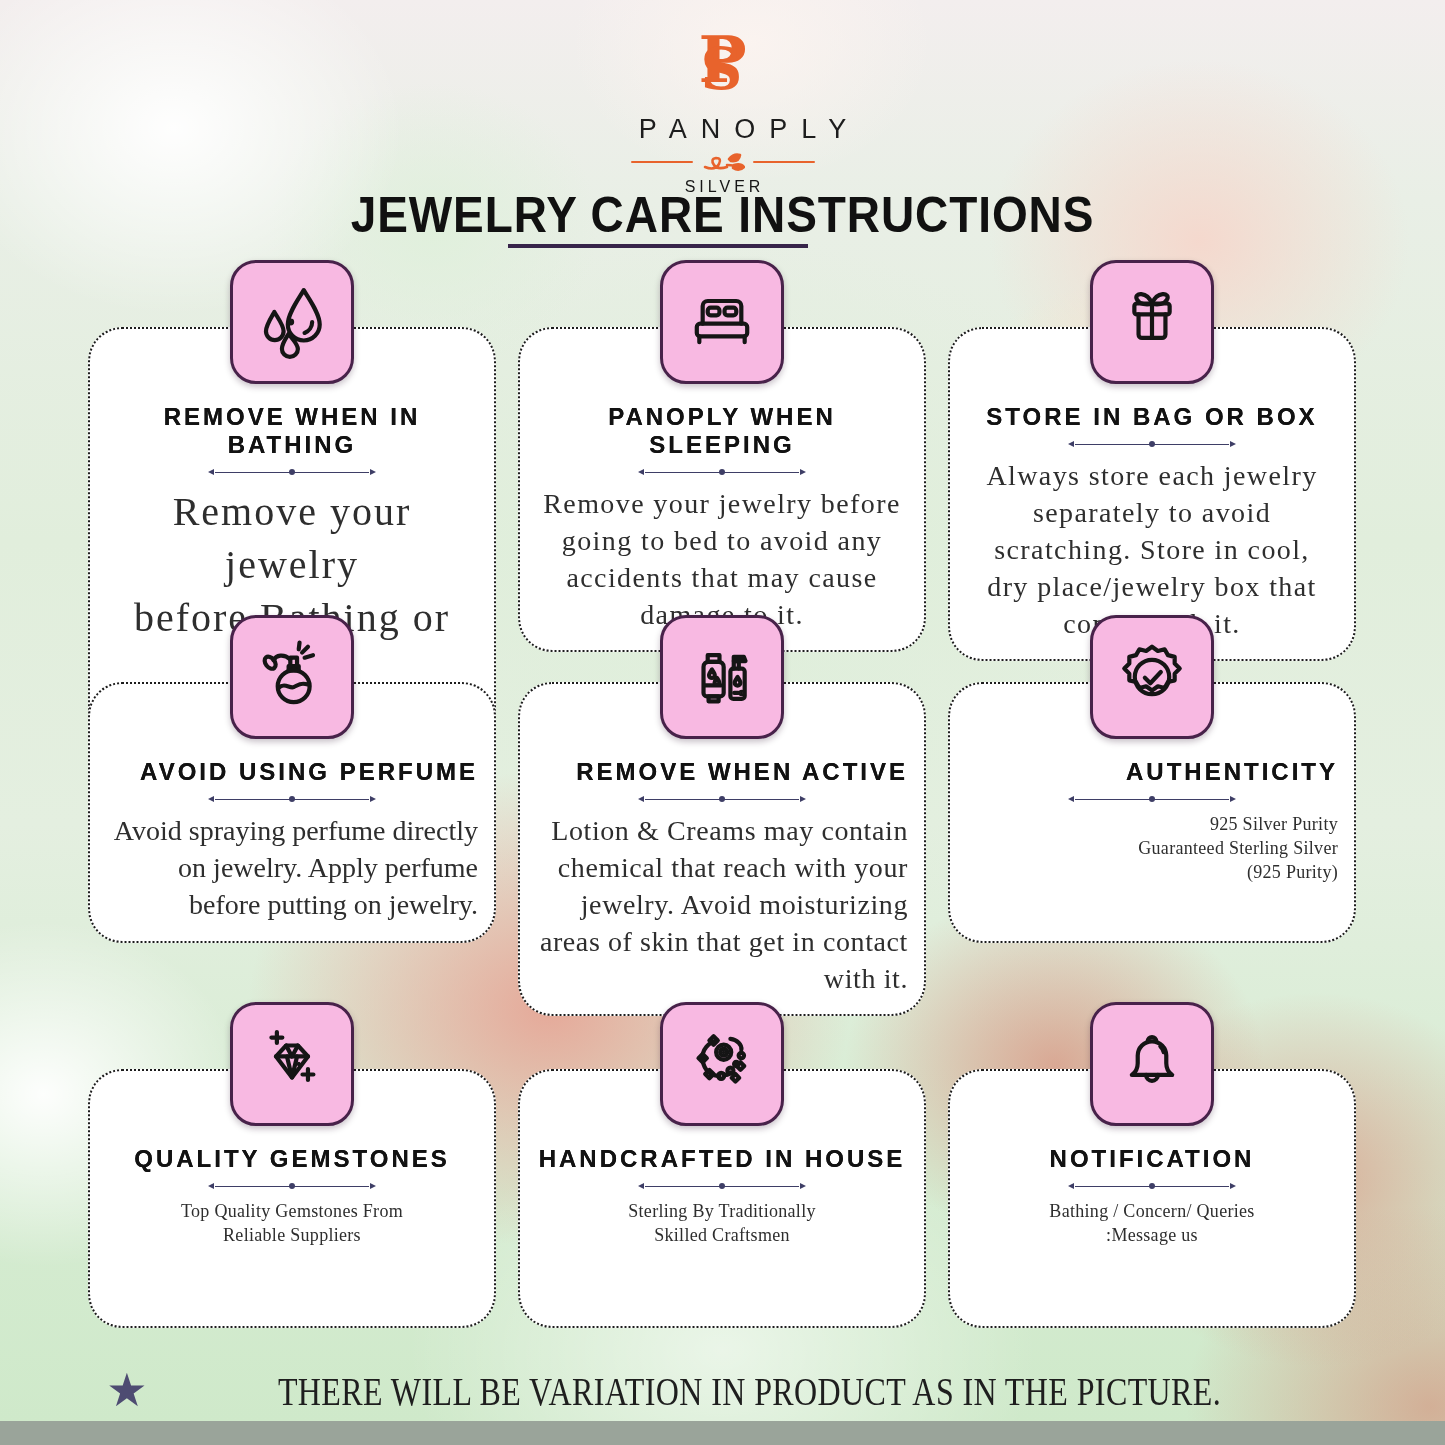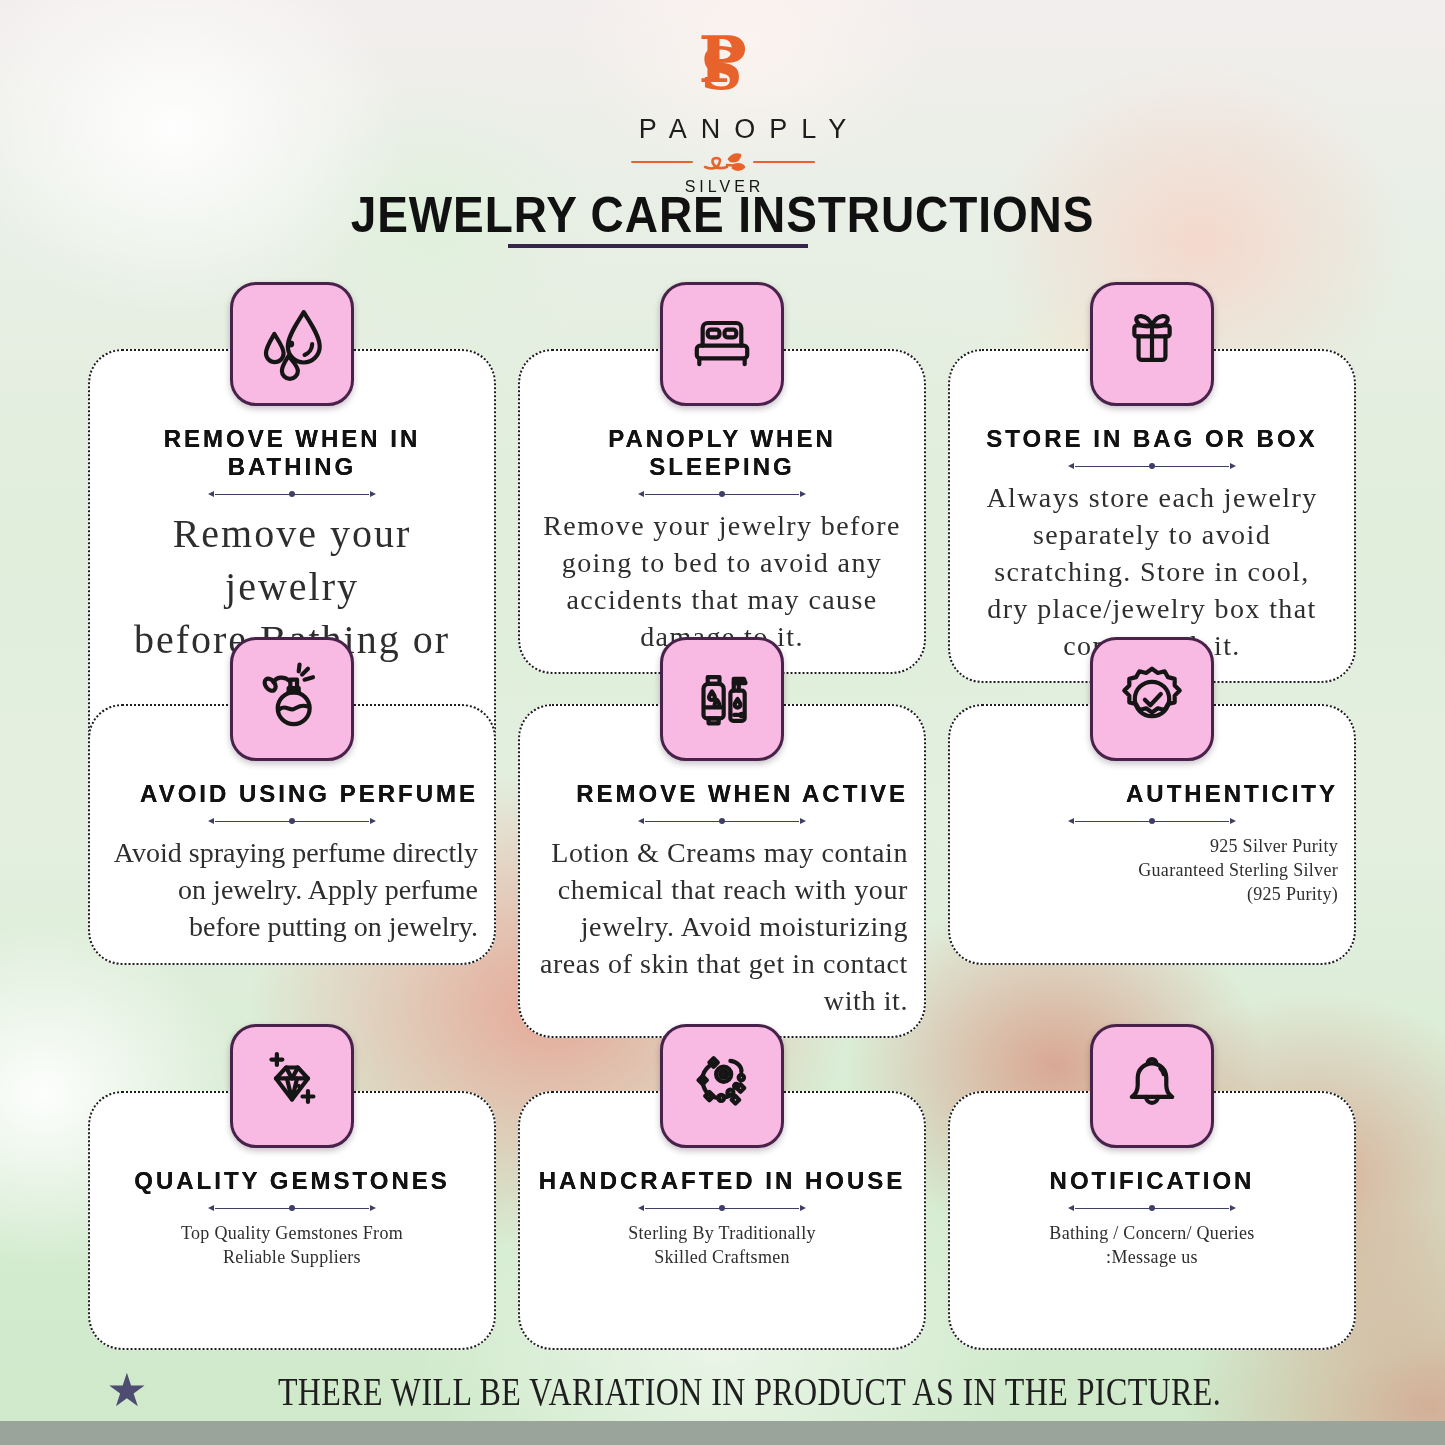--- a/index.html
+++ b/index.html
@@ -36,21 +36,21 @@
   .leaf-divider .line{width:62px;height:2px;background:#e8632c;border-radius:1px;}
   .silver{margin-top:3px;font-size:16px;letter-spacing:4px;text-indent:4px;color:#161616;}
   .main-title{
     position:absolute;top:186px;left:0;width:100%;text-align:center;
     font-size:50px;font-weight:700;color:#111;letter-spacing:1px;
     transform:scaleX(.92);
   }
   .title-underline{position:absolute;top:244px;left:508px;width:300px;height:3.5px;background:#37244a;}
   
   .grid{
-    position:absolute;top:282px;left:88px;width:1268px;
+    position:absolute;top:260px;left:88px;width:1268px;
     display:grid;grid-template-columns:repeat(3,408px);
     grid-template-rows:333px 365px 330px;
     column-gap:22px;row-gap:22px;
   }
   .cell{position:relative;padding-top:67px;}
   .tile{
     position:absolute;top:0;left:50%;margin-left:-62px;z-index:2;
     width:124px;height:124px;border-radius:26px;
     background:#f8b9e2;border:3.5px solid #48224a;box-sizing:border-box;
     display:flex;align-items:center;justify-content:center;

